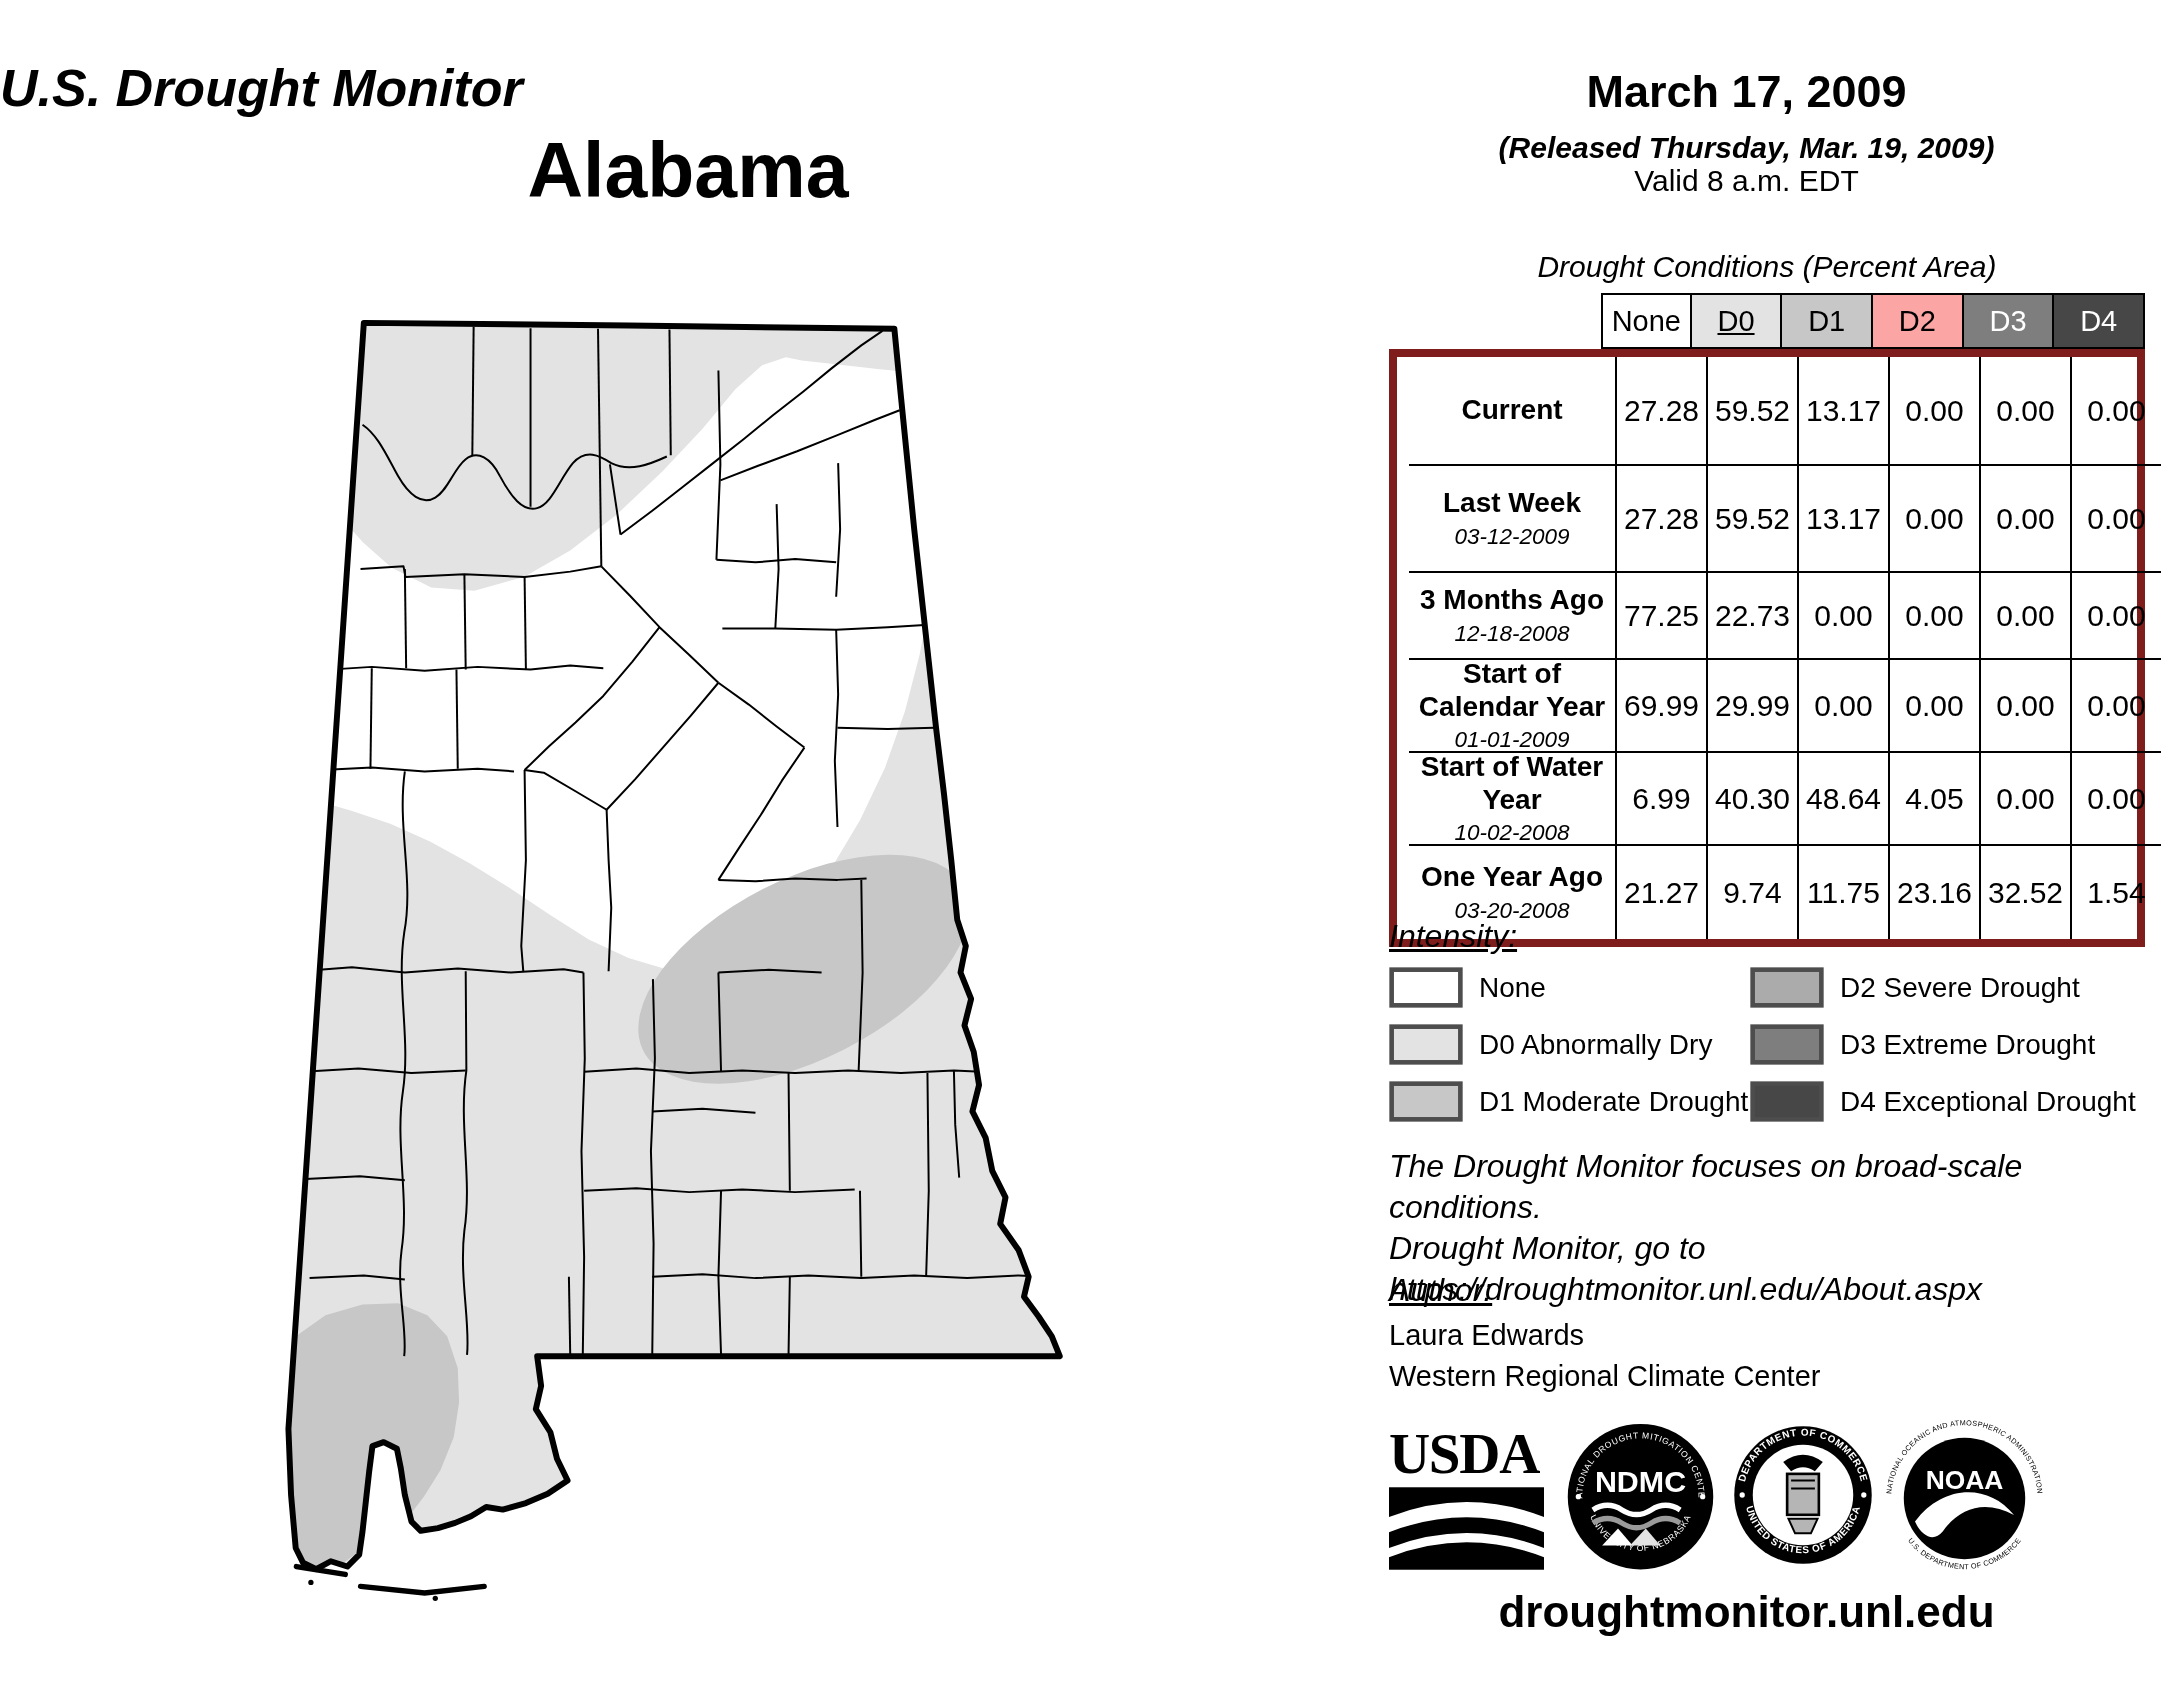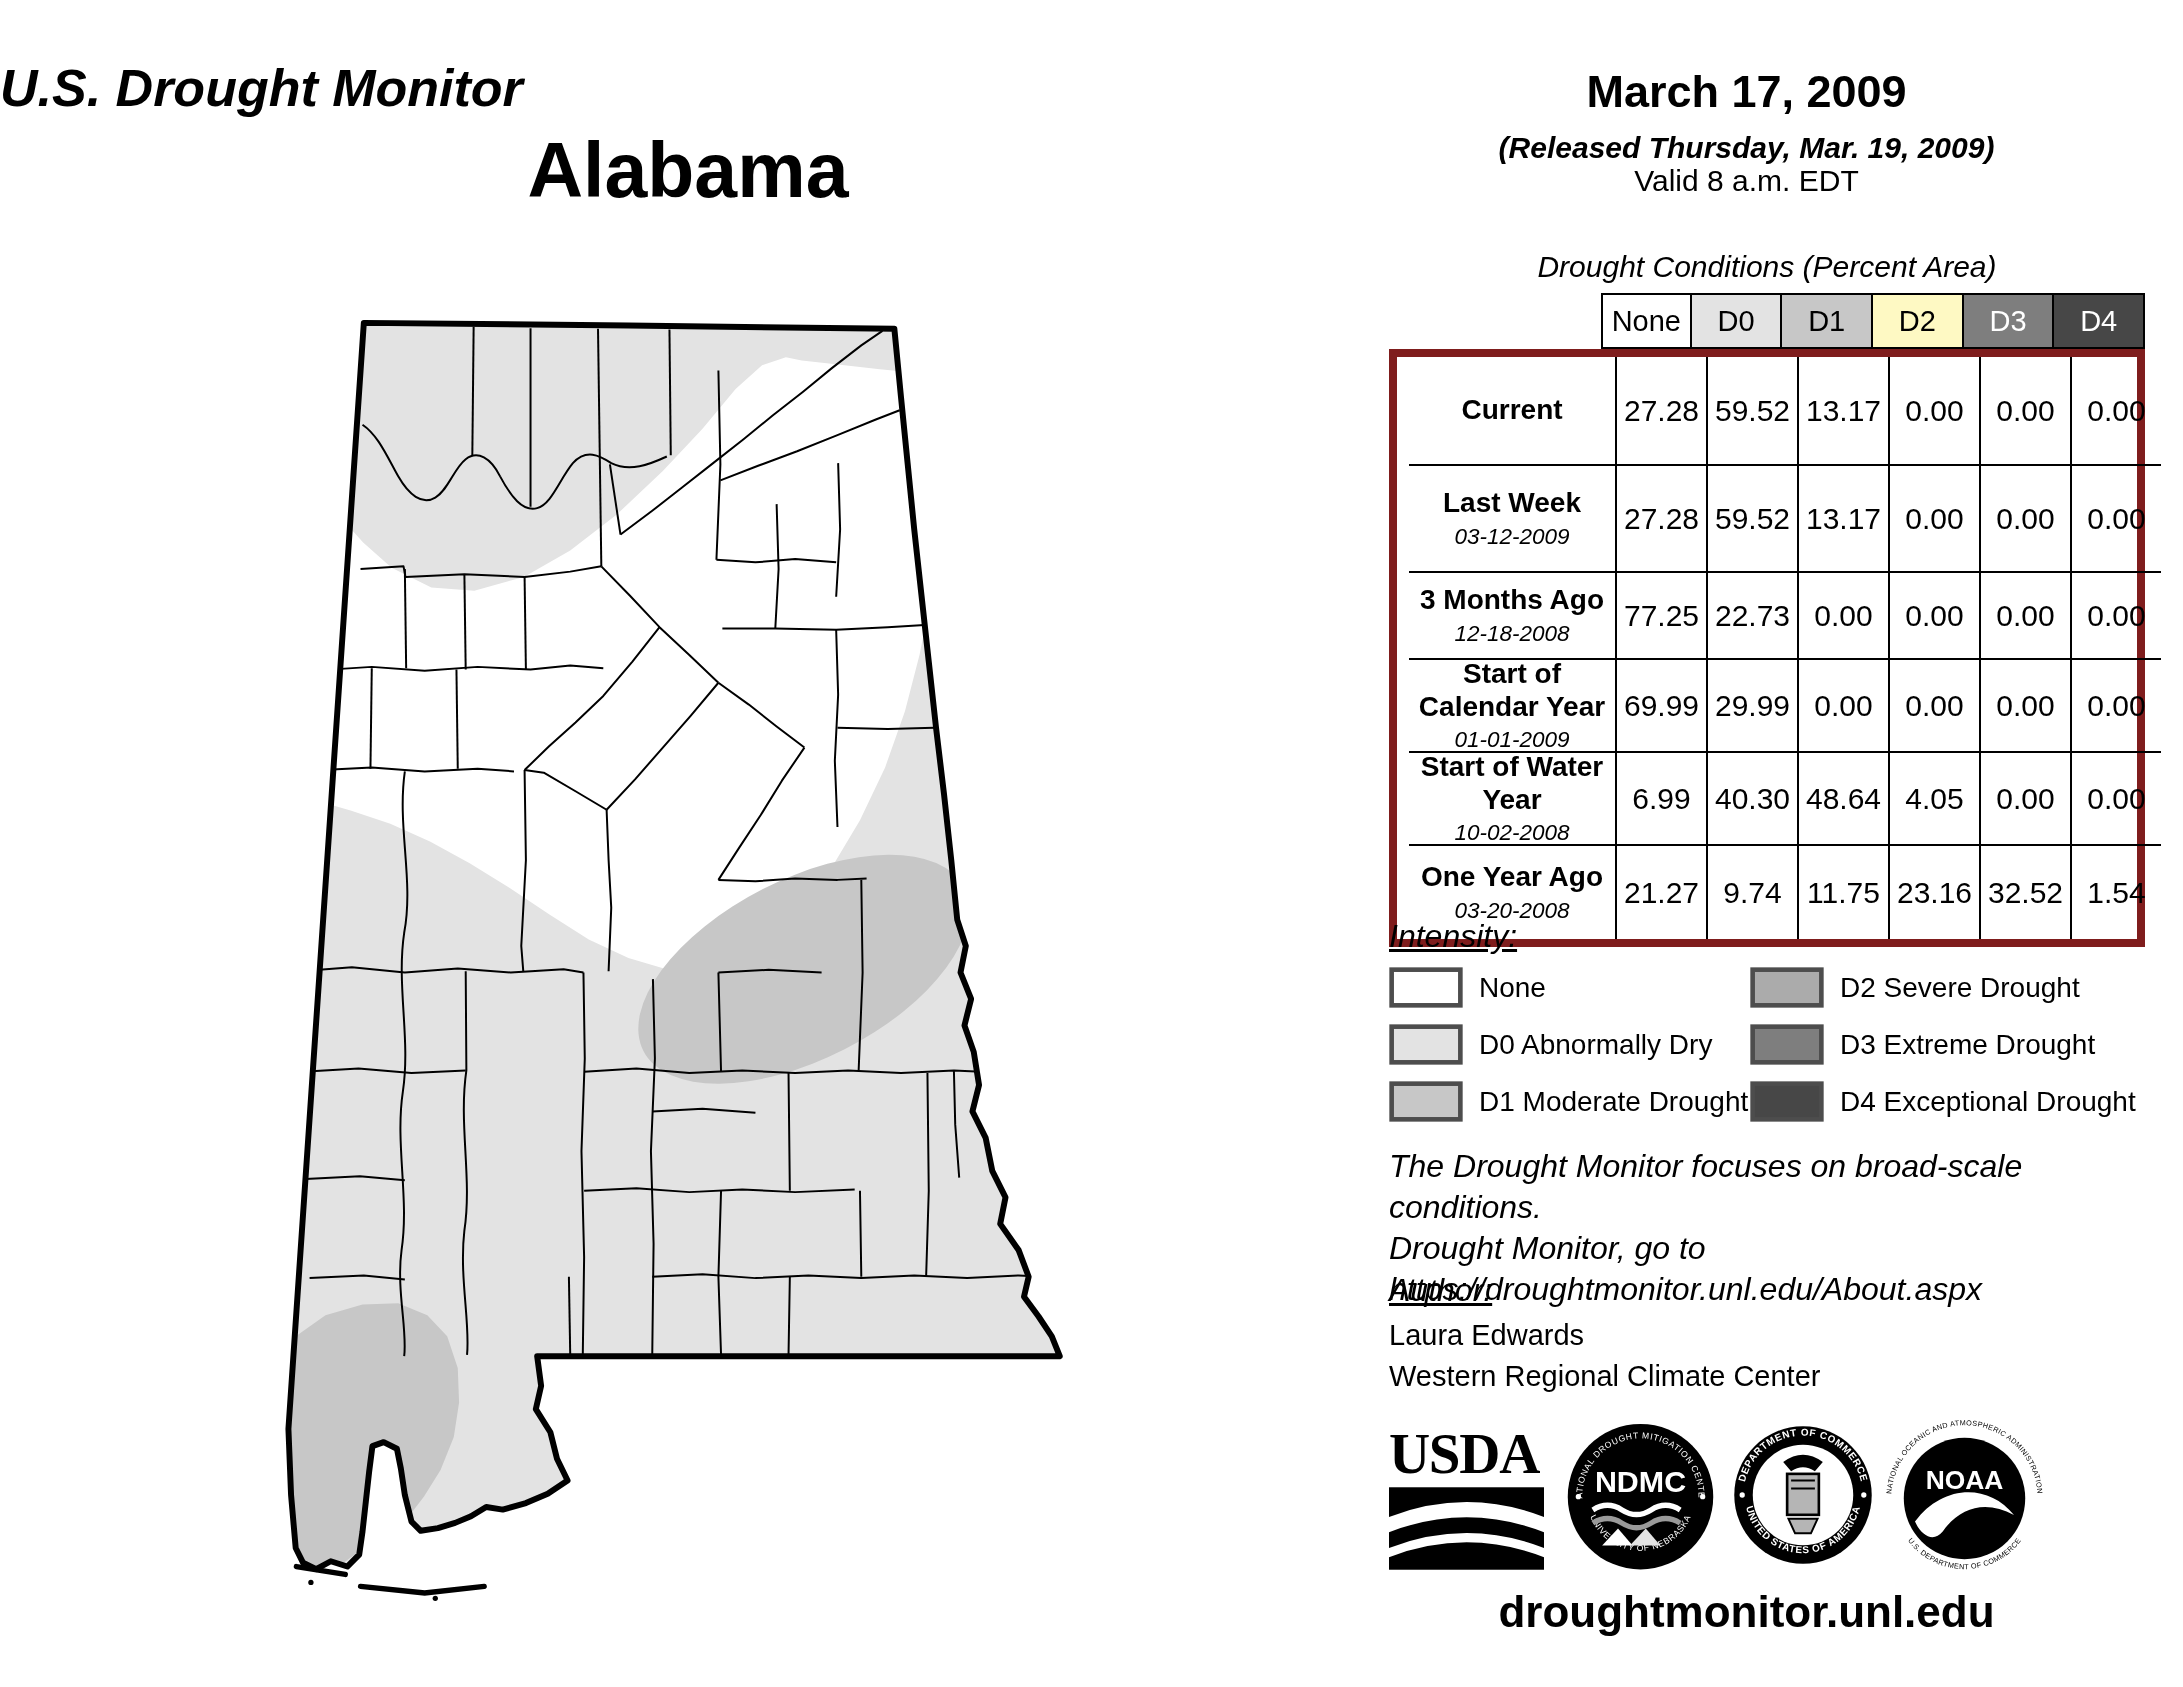--- a/index.html
+++ b/index.html
@@ -156,23 +156,23 @@
 
 <div class="abs r-date">March 17, 2009</div>
 <div class="abs r-released">(Released Thursday, Mar. 19, 2009)</div>
 <div class="abs r-valid">Valid 8 a.m. EDT</div>
 
 <div class="abs tbl-title">Drought Conditions (Percent Area)</div>
 
 <div class="abs tbl">
   <div class="tbl-head">
     <div class="hc" style="background: rgb(255, 255, 255);">None</div>
-    <div class="hc" style="background: rgb(227, 227, 227);">D0</div>
+    <div class="hc" style="background: rgb(227, 227, 227); text-decoration: underline;">D0</div>
     <div class="hc" style="background: rgb(199, 199, 199);">D1</div>
-    <div class="hc" style="background: #fef9c3;">D2</div>
+    <div class="hc" style="background: #fca5a5;">D2</div>
     <div class="hc lt" style="background: rgb(126, 126, 126);">D3</div>
     <div class="hc lt" style="background: rgb(71, 71, 71);">D4</div>
   </div>
   <div class="tbl-body">
 
     <div class="c col0 row0">
         <span class="rl-name">Current</span>
       </div>
     <div class="c row0">27.28</div>
     <div class="c row0">59.52</div>

